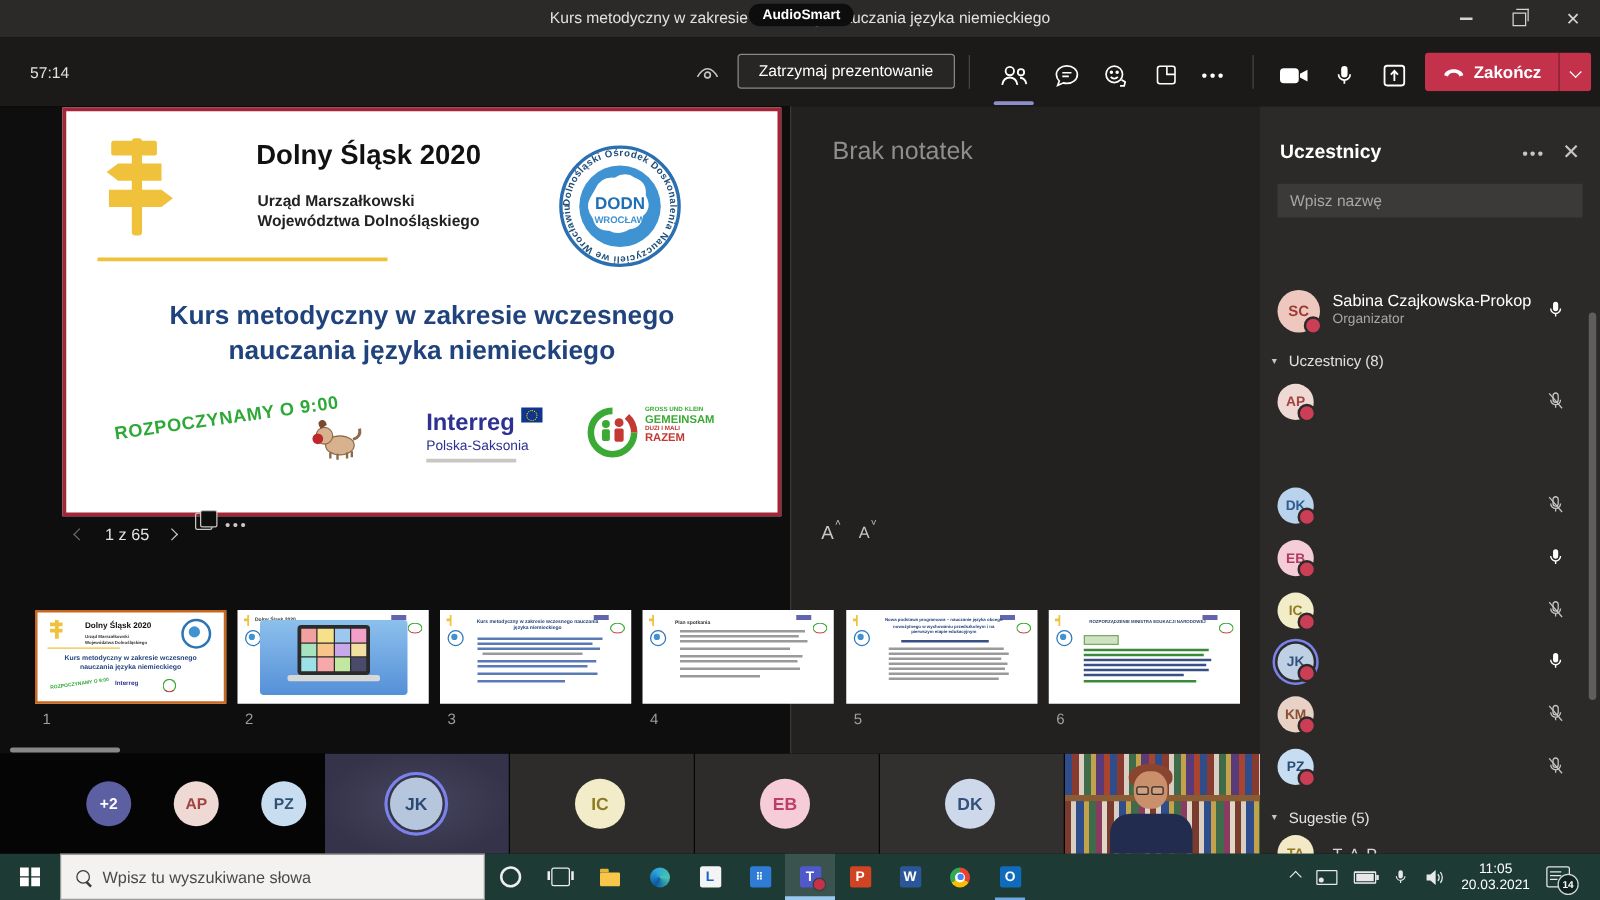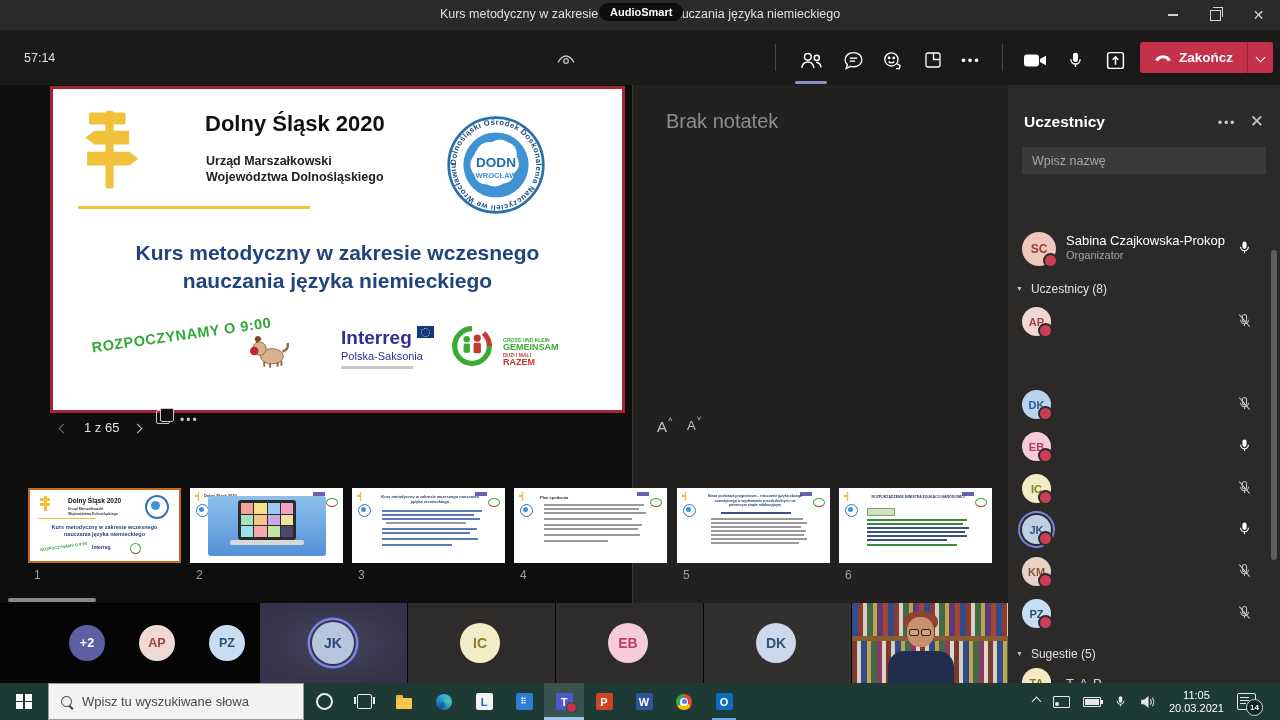--- a/index.html
+++ b/index.html
@@ -49,21 +49,21 @@
   .course-title{position:absolute;left:0;top:150px;width:100%;text-align:center;
         font-size:21px;font-weight:bold;color:#21437d;line-height:28px;}
   .start-note{position:absolute;left:38px;top:238px;transform:rotate(-8deg);font-size:14.5px;
         font-weight:bold;color:#2ea836;letter-spacing:.5px;}
   .interreg{position:absolute;left:288px;top:237px;}
   .interreg .iname{font-size:19px;font-weight:bold;color:#2e3192;display:inline-block;}
   .euflag{display:inline-block;width:17px;height:12px;background:#10368c;vertical-align:6px;margin-left:5px;position:relative;}
   .euflag:after{content:"";position:absolute;left:4px;top:2px;width:7px;height:7px;border-radius:50%;border:1.3px dotted #ffcc00;}
   .interreg .isub{font-size:11px;color:#2e3192;margin-top:1px;}
   .interreg .ibar{width:72px;height:3px;background:#c9c7c5;margin-top:4px;}
-  .razem{position:absolute;left:398px;top:236px;display:flex;gap:10px;align-items:flex-end;}
+  .razem{position:absolute;left:416px;top:236px;display:flex;gap:5px;align-items:flex-start;}
   .razem .rl{line-height:6px;}
   .razem .g1{font-size:5px;color:#3aaa35;font-weight:bold;}
   .razem .g2{font-size:9px;color:#3aaa35;font-weight:bold;line-height:9px;}
   .razem .r1{font-size:5px;color:#c23a32;font-weight:bold;}
   .razem .r2{font-size:9px;color:#c23a32;font-weight:bold;line-height:9px;}
   
   .slidenav{position:absolute;left:0;top:332px;height:20px;display:flex;align-items:center;color:#c8c6c4;}
   .slidenav .nleft{position:absolute;left:60px;color:#6e6c6a;}
   .slidenav .npos{position:absolute;left:84px;font-size:13px;color:#e3e1df;white-space:nowrap;}
   .slidenav .nright{position:absolute;left:134px;color:#c8c6c4;}
@@ -143,21 +143,21 @@
   .r-role{position:absolute;left:58px;top:21px;font-size:11px;color:#a8a6a4;}
   .r-mic{position:absolute;right:28px;top:12px;}
   .sec-head{position:absolute;left:8px;font-size:12px;color:#e3e1df;}
   .sec-head .tri{font-size:7px;color:#c8c6c4;margin-right:8px;vertical-align:2px;}
   .v-scroll{position:absolute;right:3px;top:165px;width:6px;height:310px;border-radius:3px;background:#605e5c;}
   
   .taskbar{position:absolute;top:683px;left:0;width:1280px;height:37px;background:#1e3a34;display:flex;align-items:stretch;}
   .tb-start{width:48px;display:flex;align-items:center;justify-content:center;}
   .winlogo{display:grid;grid-template-columns:7px 7px;grid-template-rows:7px 7px;gap:1.5px;}
   .winlogo i{background:#fff;}
-  .tb-search{width:256px;background:#f3f2f1;border:1px solid #9a9a9a;display:flex;align-items:center;gap:10px;padding-left:12px;box-sizing:border-box;}
+  .tb-search{width:340px;background:#f3f2f1;border:1px solid #9a9a9a;display:flex;align-items:center;gap:10px;padding-left:12px;box-sizing:border-box;}
   .mag{width:9px;height:9px;border:1.6px solid #3b3a39;border-radius:50%;position:relative;}
   .mag:after{content:"";position:absolute;left:8px;top:8px;width:5px;height:1.6px;background:#3b3a39;transform:rotate(45deg);transform-origin:0 0;}
   .tb-search span{font-size:13px;color:#4a4a4a;}
   .tb-app{width:40px;display:flex;align-items:center;justify-content:center;position:relative;}
   .tb-app.active{background:rgba(255,255,255,.13);}
   .tb-app.active:after{content:"";position:absolute;left:0;bottom:0;width:100%;height:3px;background:#9ac8ef;}
   .tb-app.open:after{content:"";position:absolute;left:8px;bottom:0;width:24px;height:2.5px;background:#6aa9e0;}
   .sq-ic{width:17px;height:17px;border-radius:2px;color:#fff;font-size:11px;font-weight:bold;display:flex;align-items:center;justify-content:center;}
   .circle-ic{width:16px;height:16px;border-radius:50%;}
   .tray{margin-left:auto;display:flex;align-items:center;gap:13px;padding-right:10px;}
@@ -196,20 +196,21 @@
   </div>
 
   <div class="toolbar">
     <span class="timer">57:14</span>
     <span class="eye-ic">
       <svg viewBox="0 0 20 12" width="20" height="13" fill="none" stroke="#c8c6c4" stroke-width="1.3">
           <path d="M2 9c2.5-4.5 5.5-6.5 8-6.5s5.5 2 8 6.5"></path>
           <circle cx="10" cy="7.5" r="2.3"></circle>
         </svg>
     </span>
+    <button class="stop-btn">Zatrzymaj prezentowanie</button>
     <div class="tb-div" style="left:775px"></div>
     <span class="tb-ic" style="left:796px">
       <svg viewBox="0 0 24 20" width="26" height="21" fill="none" stroke="#fff" stroke-width="1.4">
           <circle cx="9" cy="6.5" r="3.2"></circle>
           <path d="M3.2 17c.6-3.6 3-5.6 5.8-5.6s5.2 2 5.8 5.6"></path>
           <circle cx="17.5" cy="7.5" r="2.4"></circle>
           <path d="M16.8 11.6c2.6.2 4.3 2 4.8 4.9"></path>
         </svg>
     </span>
     <span class="active-underline"></span>

